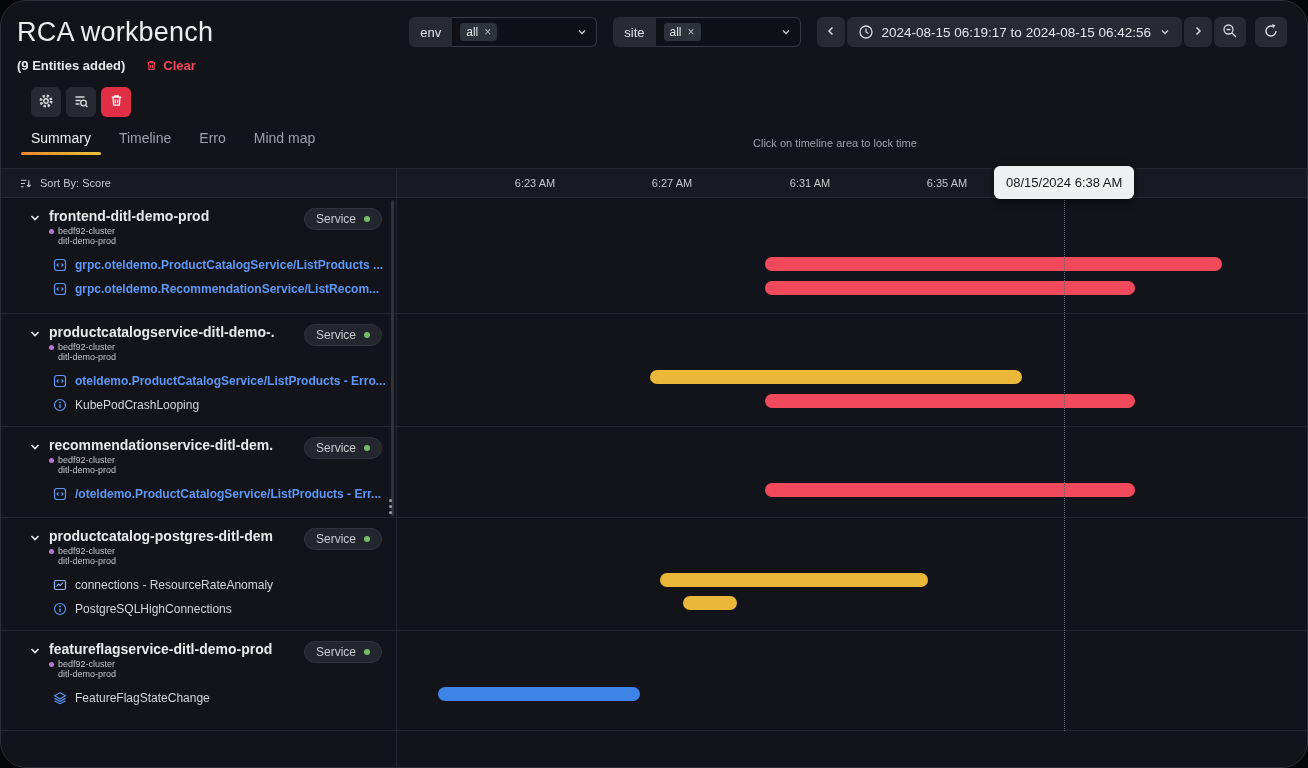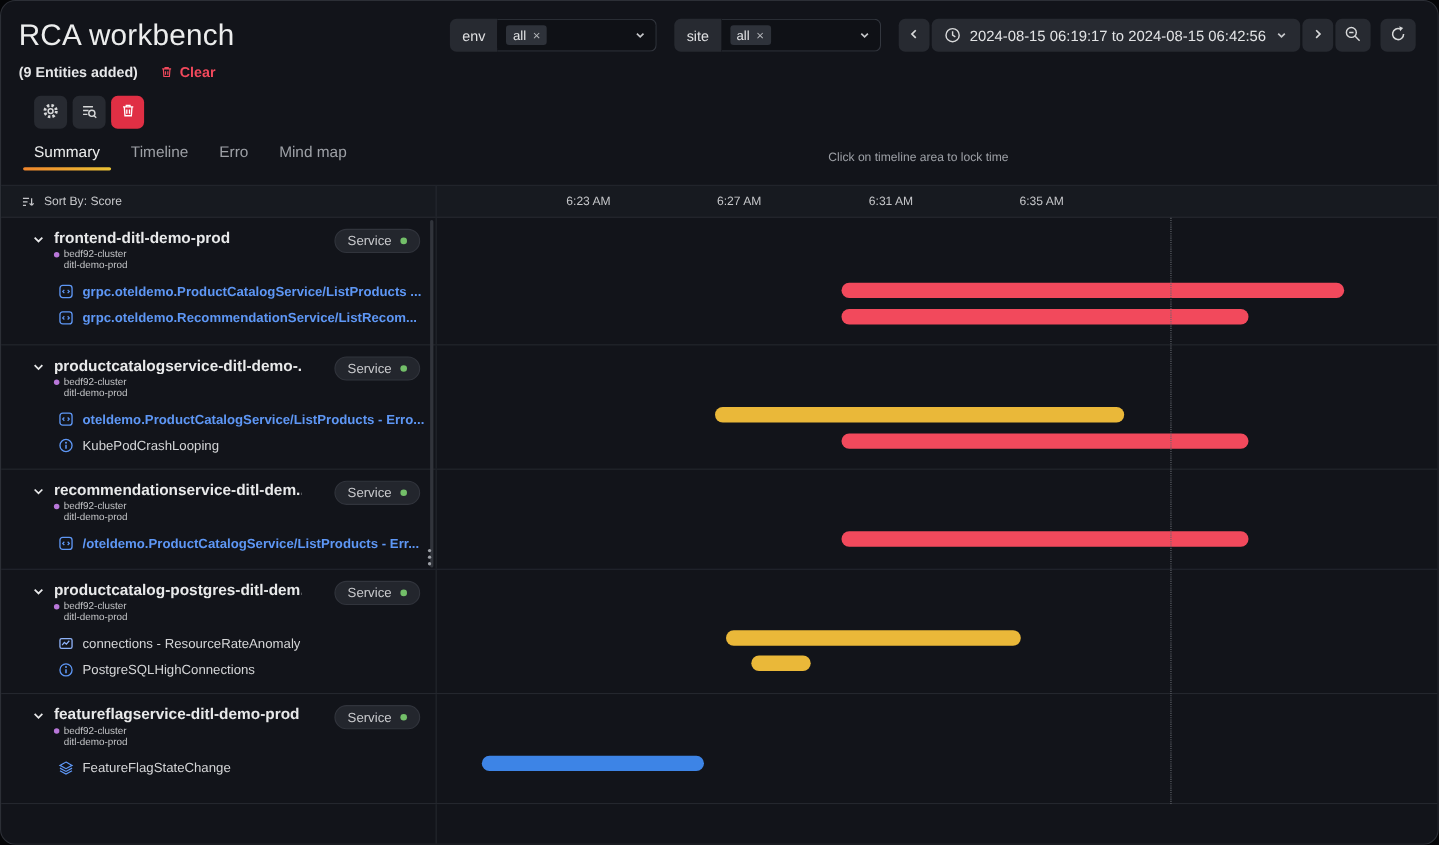--- a/index.html
+++ b/index.html
@@ -1,21 +1,21 @@
 <!DOCTYPE html>
 <html><head>
 <meta charset="utf-8">
 <style>
   * { box-sizing: border-box; margin: 0; padding: 0; }
   html,body { background:#050608; }
   body { font-family:"Liberation Sans", sans-serif; }
 
   .window{
     width:1308px;height:768px;margin:0 auto;
-    background:#12141a;border:1px solid #2c2f36;border-radius:14px;
+    background:#12141a;border:1px solid #2c2f36;border-radius:26px;
     overflow:hidden;position:relative;color:#d8d9da;
     display:flex;flex-direction:column;
   }
 
   
   .topbar{display:flex;align-items:flex-start;justify-content:space-between;padding:12px 20px 0 16px;}
   .page-title{font-size:27px;font-weight:500;color:#eceded;letter-spacing:.2px;line-height:38px;}
   .top-controls{display:flex;align-items:center;gap:16px;margin-top:4px;}
   .field{display:flex;height:30px;}
   .field-label{background:#272a31;border-radius:6px 0 0 6px;display:flex;align-items:center;padding:0 11px;font-size:13px;color:#e0e1e3;}
@@ -480,14 +480,15 @@
         <i></i>
         <i></i>
         <i></i>
       </div>
   </div>
 
   <div class="filler">
     <div class="fl-left"></div>
   </div>
 
+  <div class="tooltip">08/15/2024 6:38 AM</div>
 
 </div>
 
 </body></html>

